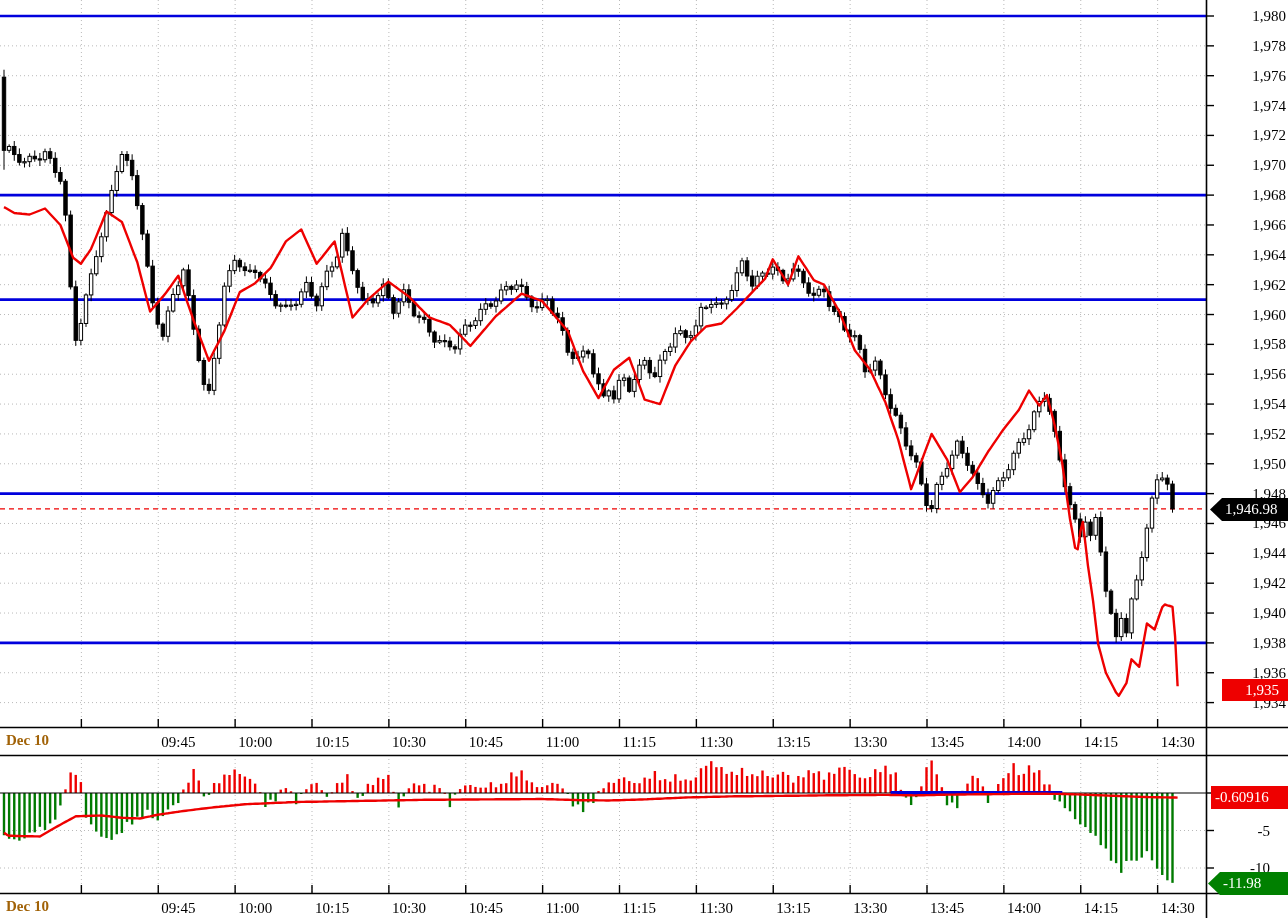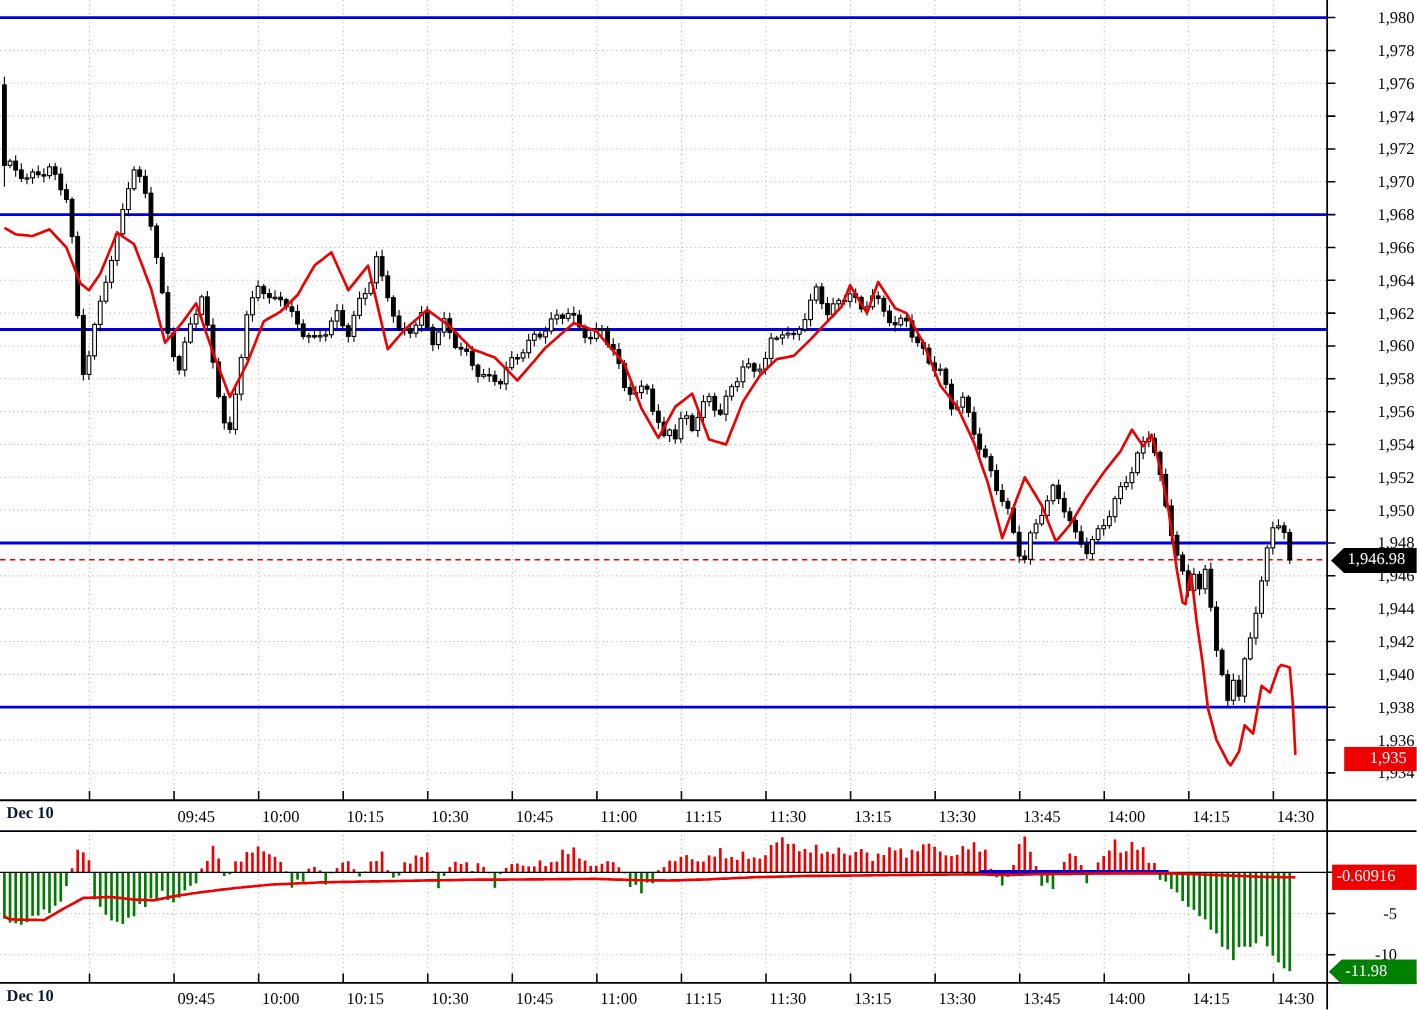--- a/index.html
+++ b/index.html
@@ -2,21 +2,21 @@
 <html><head>
 <meta charset="utf-8">
 <style>
   html,body{margin:0;padding:0;background:#fff;}
   .stage{position:relative;width:1288px;height:918px;background:#ffffff;overflow:hidden;
          font-family:Liberation Serif, serif;}
   .stage svg{position:absolute;left:0;top:0;}
   .tag{position:absolute;color:#fff;font-size:15px;line-height:23px;white-space:nowrap;overflow:hidden;}
   .tag.arrow{clip-path:polygon(0 50%,12px 0,100% 0,100% 100%,12px 100%);padding-left:15px;}
   .tag.plain{text-align:center;}
-  .date-label{position:absolute;font-weight:bold;font-size:15px;color:#0f172a;}
+  .date-label{position:absolute;font-weight:bold;font-size:15px;color:#a16207;}
 </style>
 </head>
 <body>
 
 <div class="stage">
   <svg id="chart" width="1288" height="918">
       <defs>
         <clipPath id="mc">
           <rect x="0" y="0" width="1206" height="727"></rect>
         </clipPath>

